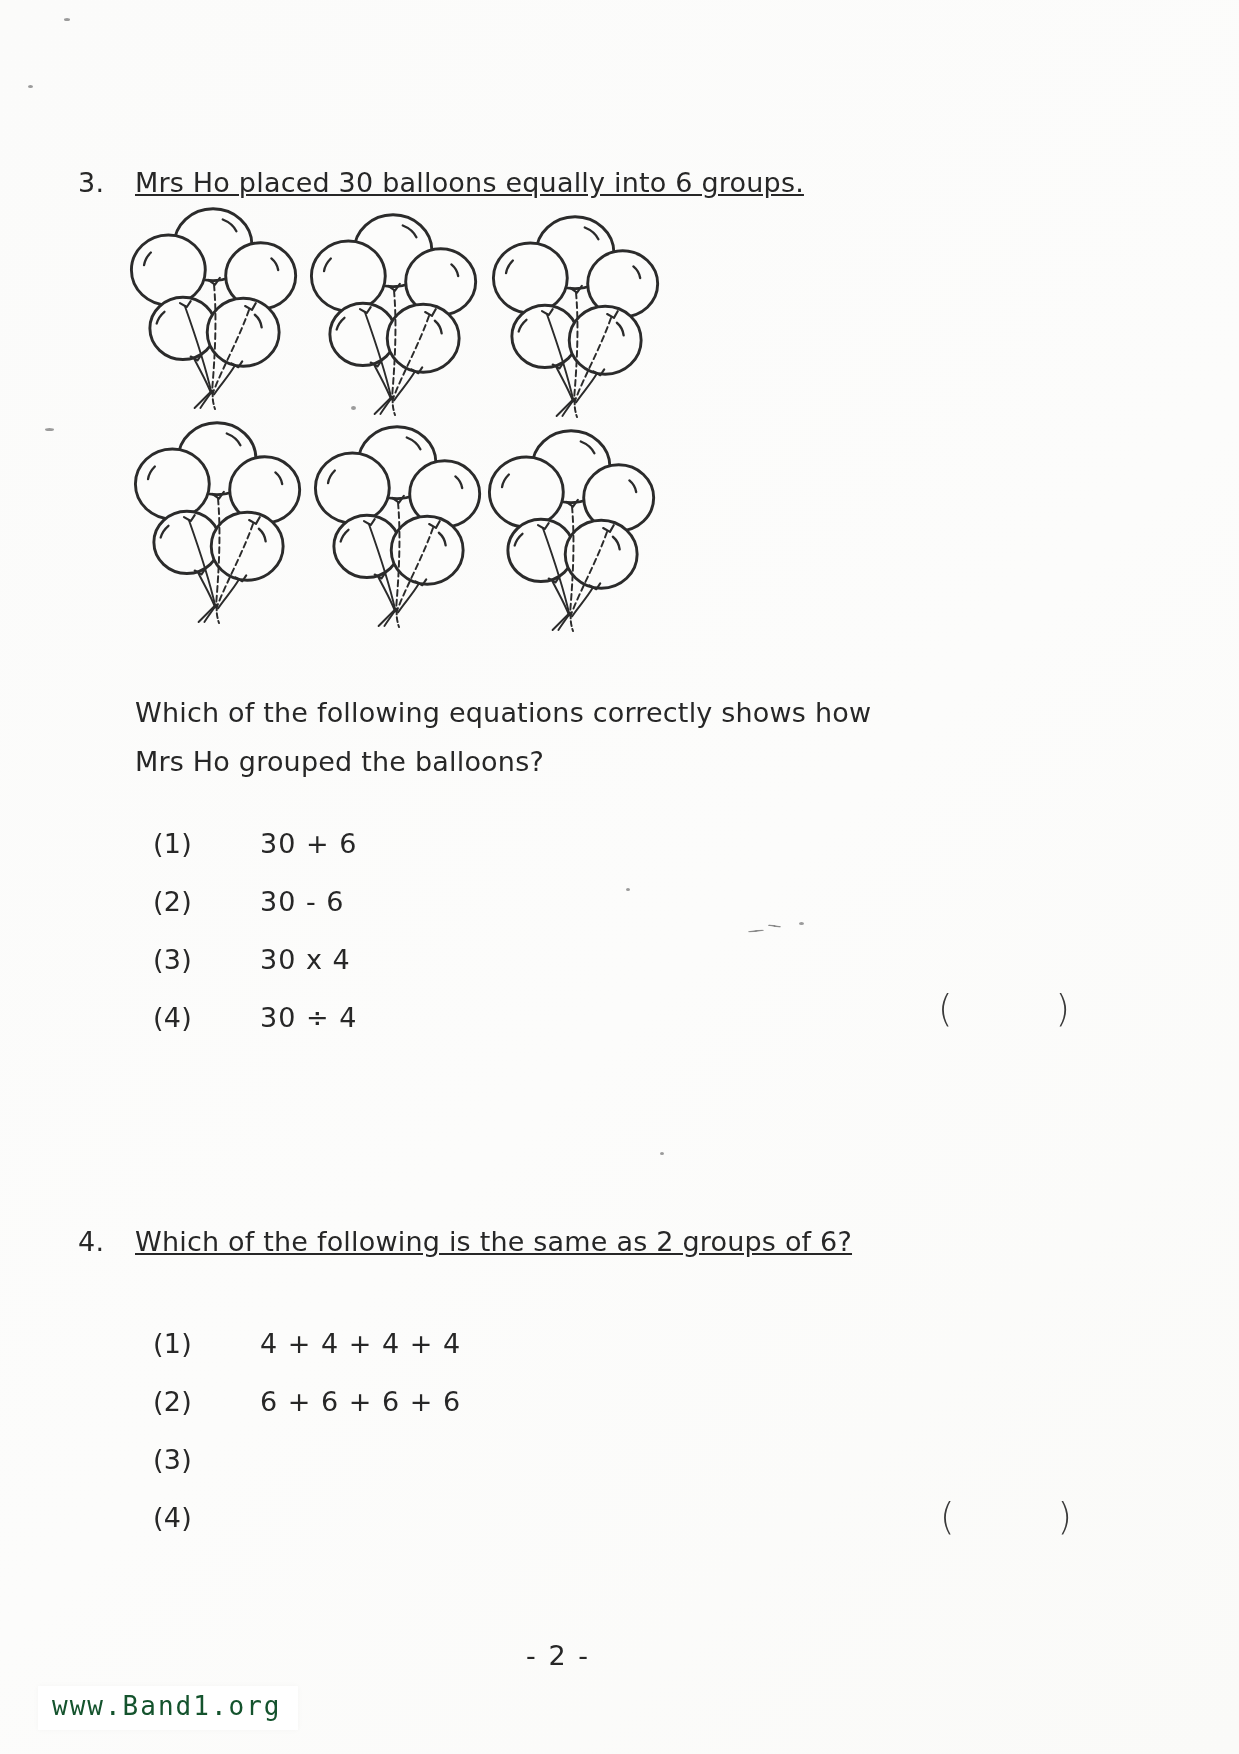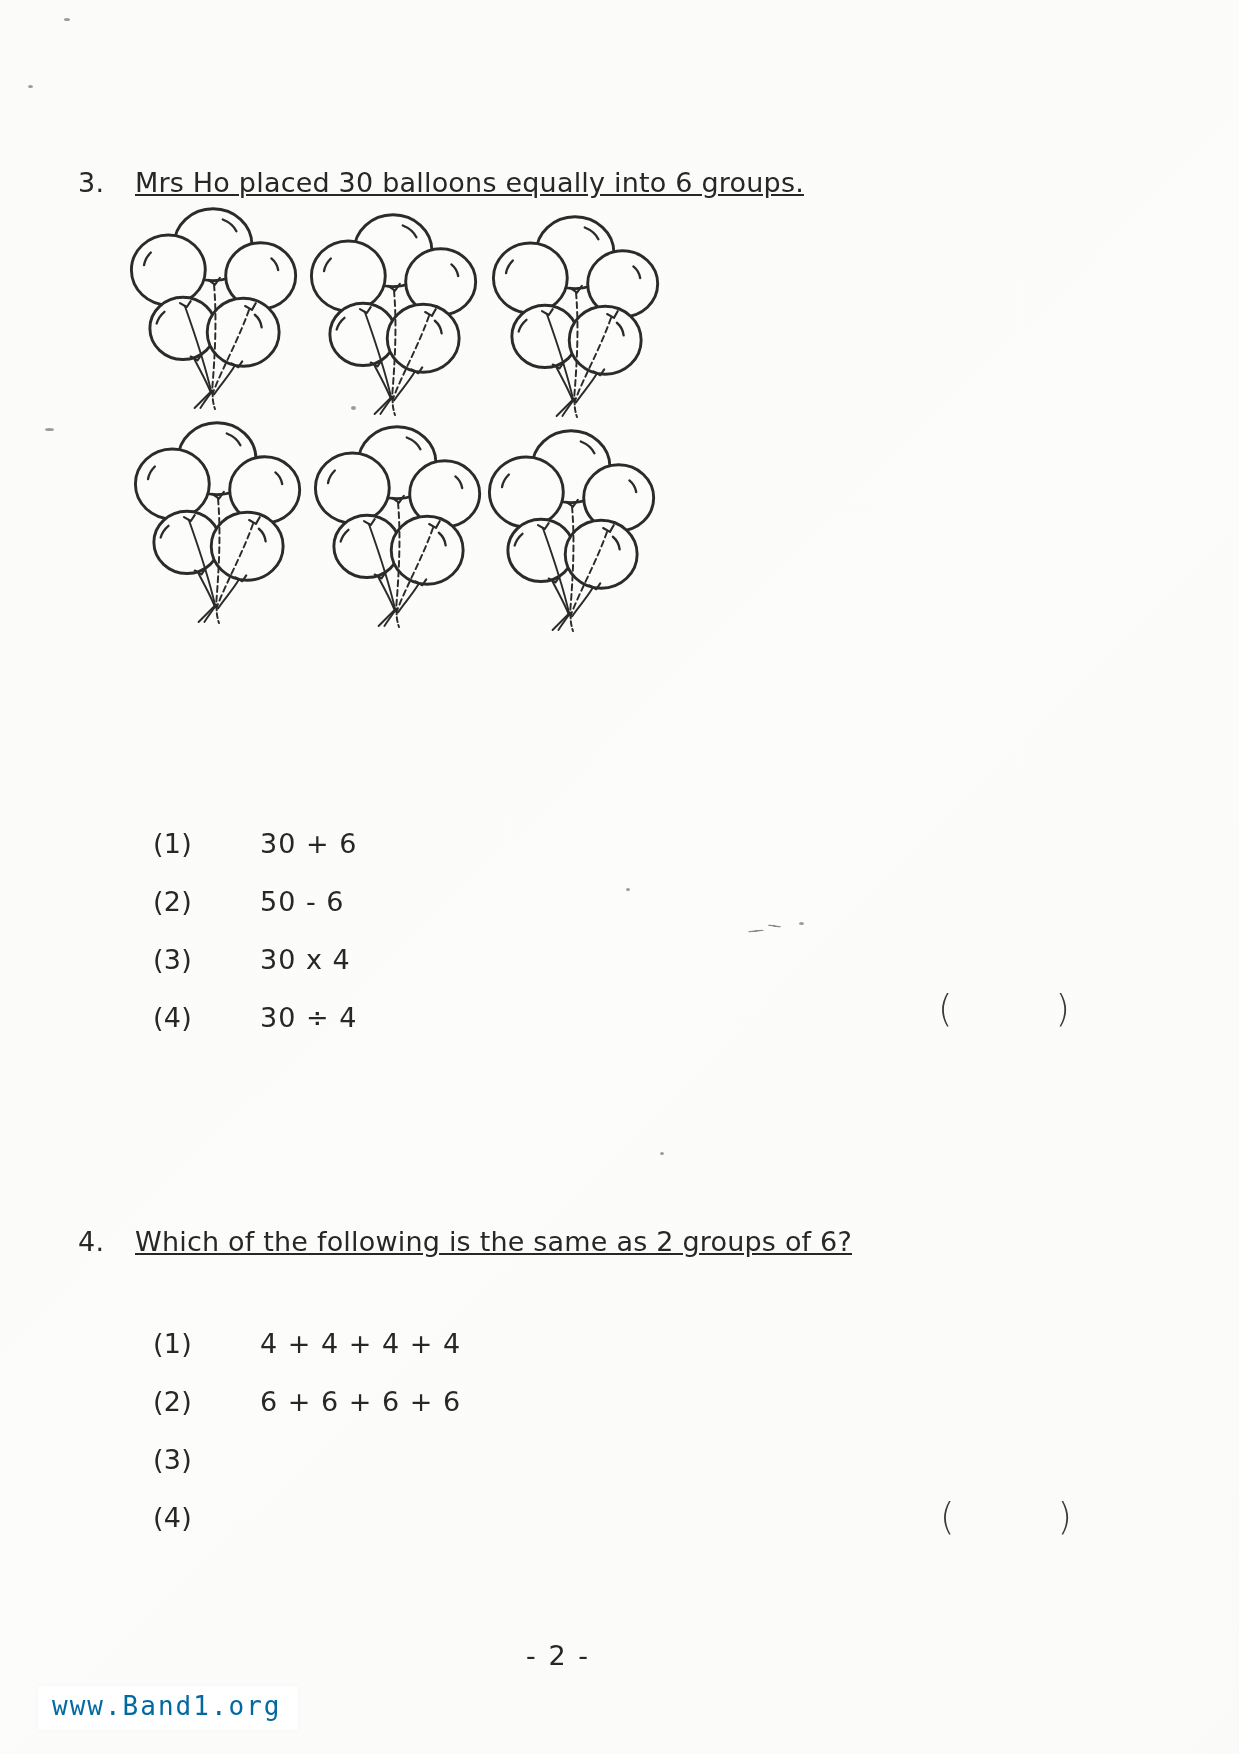--- a/index.html
+++ b/index.html
@@ -20,21 +20,21 @@
   .options { display:flex; flex-direction:column; }
   .opt-row { display:flex; align-items:flex-start; height:58px; font-size:27px; letter-spacing:.3px; }
   .opt-label { width:46px; flex:0 0 46px; margin-right:13px; }
   .opt-value { white-space:nowrap; letter-spacing:1px;margin-left:48px; }
   .answer { display:flex; justify-content:space-between; width:132px; font-size:37px; font-weight:300; color:#3a3a3a; }
   .page-number { width:160px; text-align:center; font-size:27px; letter-spacing:2px; }
   .watermark {
     background:#ffffff;
     padding:5px 16px 9px 14px;
     font-family:"DejaVu Sans Mono","Liberation Mono",monospace;
-    font-size:26px; color:#0369a1; letter-spacing:2px;
+    font-size:26px; color:#14532d; letter-spacing:2px;
     box-shadow:0 0 6px rgba(0,0,0,0.03);
   }
   .speck { position:absolute; background:#9b9b9b; border-radius:50%; }
   .smudge { position:absolute; border-top:2px solid #8a8a8a; border-radius:40%; }
   .figure svg { display:block; }
 </style>
 </head>
 <body>
 
 <div class="page">
@@ -93,29 +93,33 @@
       </defs>
       <use href="#bunch" x="0" y="2" width="178" height="208"></use>
       <use href="#bunch" x="180" y="8" width="178" height="208"></use>
       <use href="#bunch" x="362" y="10" width="178" height="208"></use>
       <use href="#bunch" x="4" y="216" width="178" height="208"></use>
       <use href="#bunch" x="184" y="220" width="178" height="208"></use>
       <use href="#bunch" x="358" y="224" width="178" height="208"></use>
     </svg>
   </div>
 
+  <div class="abs subprompt" style="left:135px; top:688px;">
+    <div>Which of the following equations correctly shows how</div>
+    <div>Mrs Ho grouped the balloons?</div>
+  </div>
 
   <div class="abs options" style="left:153px; top:828px;">
     <div class="opt-row">
       <span class="opt-label">(1)</span>
       <span class="opt-value">30 + 6</span>
     </div>
     <div class="opt-row">
       <span class="opt-label">(2)</span>
-      <span class="opt-value">50 - 6</span>
+      <span class="opt-value">30 - 6</span>
     </div>
     <div class="opt-row">
       <span class="opt-label">(3)</span>
       <span class="opt-value">30 x 4</span>
     </div>
     <div class="opt-row">
       <span class="opt-label">(4)</span>
       <span class="opt-value">30 ÷ 4</span>
     </div>
   </div>

